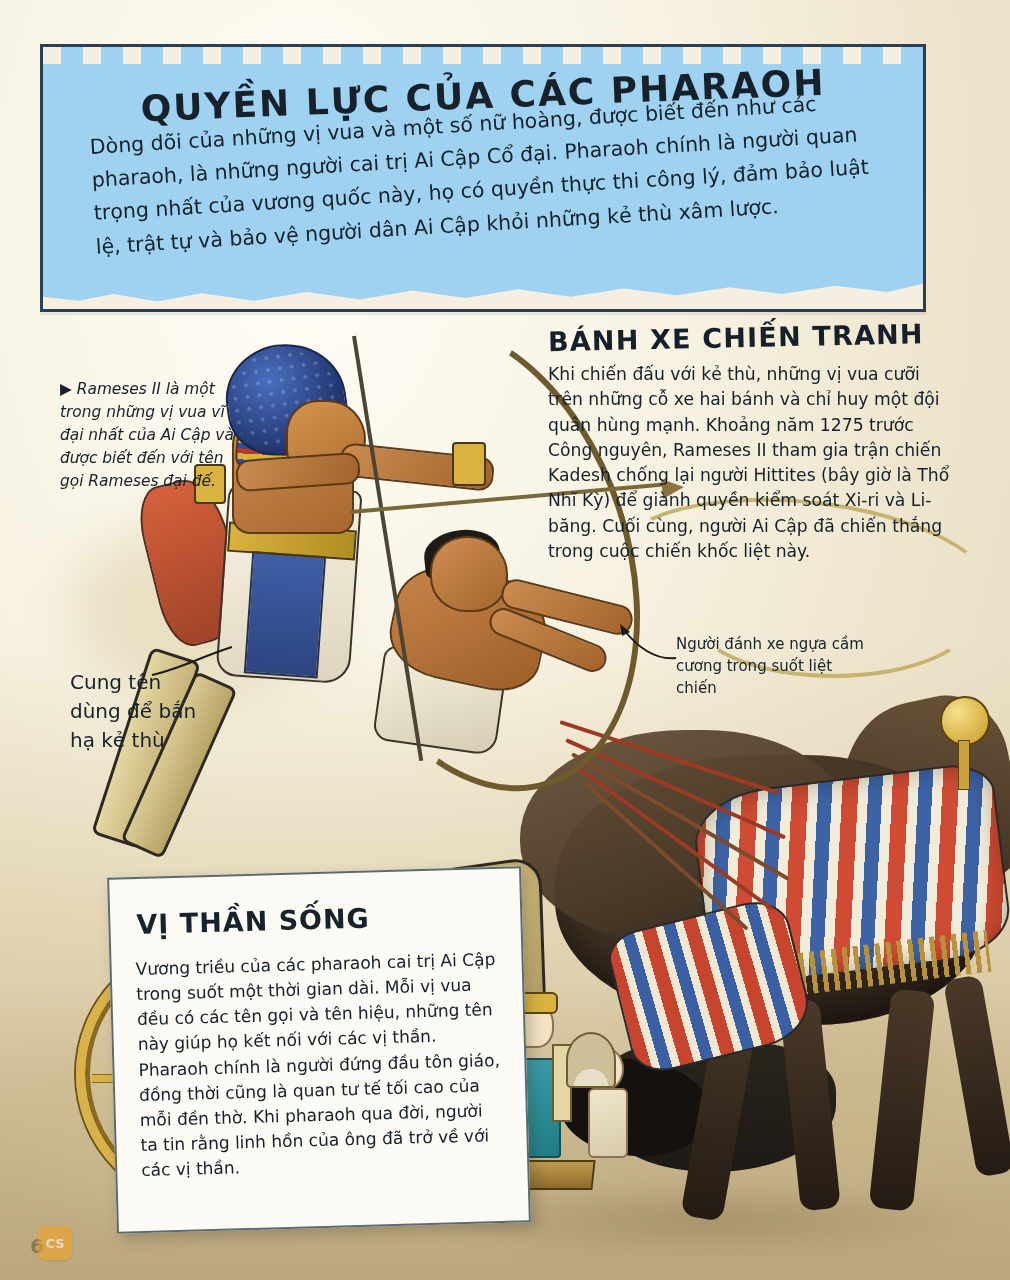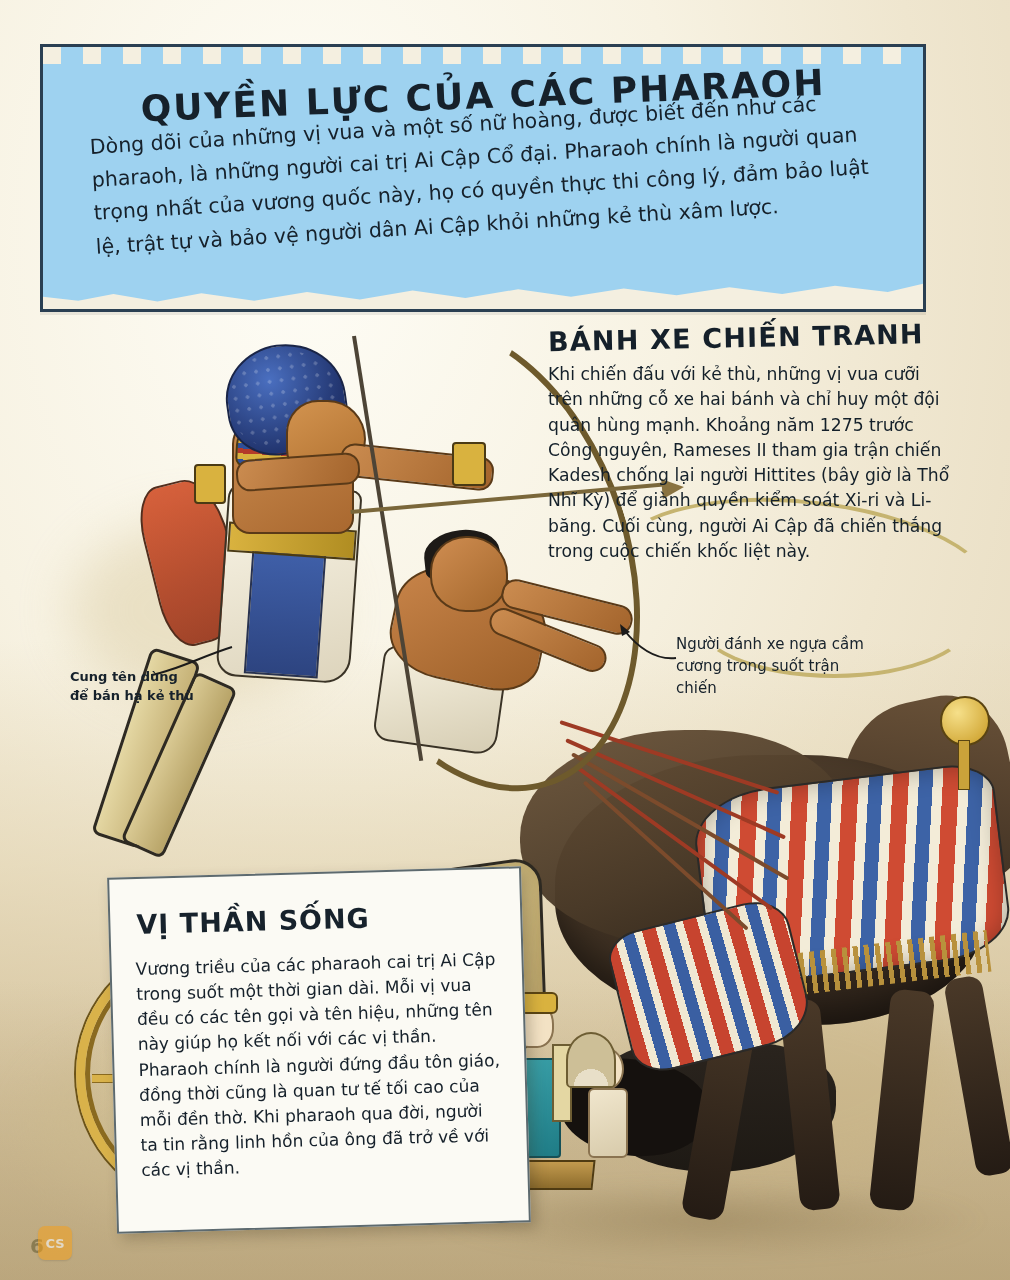--- a/index.html
+++ b/index.html
@@ -73,21 +73,21 @@
 
   
   .cap-left{
     position:absolute;left:60px;top:378px;width:176px;
     font-size:15.4px;line-height:1.5;color:#16212b;font-style:italic;
   }
   .cap-left .arrow{font-style:normal;}
   
   .cap-bow{
     position:absolute;left:70px;top:668px;width:130px;
-    font-size:13px;line-height:1.45;color:#16212b;font-weight:bold;
+    font-size:20px;line-height:1.45;color:#16212b;font-weight:normal;
   }
   .cap-bow-line{
     position:absolute;left:150px;top:645px;width:86px;height:38px;
   }
   
   .cap-driver{
     position:absolute;left:676px;top:634px;width:190px;
     font-size:15px;line-height:1.46;color:#16212b;
   }
 
@@ -536,31 +536,35 @@
         <div class="banner-bottom"></div>
       </div>
     </div>
   </div>
 
   <div class="sec-head">BÁNH XE CHIẾN TRANH</div>
   <div class="sec-body">
     <p>Khi chiến đấu với kẻ thù, những vị vua cưỡi trên những cỗ xe hai bánh và chỉ huy một đội quân hùng mạnh. Khoảng năm 1275 trước Công nguyên, Rameses II tham gia trận chiến Kadesh chống lại người Hittites (bây giờ là Thổ Nhĩ Kỳ) để giành quyền kiểm soát Xi-ri và Li-băng. Cuối cùng, người Ai Cập đã chiến thắng trong cuộc chiến khốc liệt này.</p>
   </div>
 
+  <div class="cap-left">
+    <span class="arrow">▶</span>
+    <span>Rameses II là một trong những vị vua vĩ đại nhất của Ai Cập và được biết đến với tên gọi Rameses đại đế.</span>
+  </div>
 
   <svg class="cap-bow-line" viewBox="0 0 86 38">
     <path d="M2 30 C 30 24, 50 12, 82 2" stroke="#1b1b1b" stroke-width="2" fill="none"></path>
   </svg>
   <div class="cap-bow">Cung tên dùng để bắn hạ kẻ thù</div>
 
   <svg style="position:absolute;left:618px;top:620px;width:62px;height:44px;" viewBox="0 0 62 44">
     <path d="M58 38 C 40 40, 22 30, 6 10" stroke="#1b1b1b" stroke-width="2" fill="none"></path>
     <path d="M2 4 L 12 12 L 4 16 Z" fill="#1b1b1b"></path>
   </svg>
-  <div class="cap-driver">Người đánh xe ngựa cầm cương trong suốt trận chiến</div>
+  <div class="cap-driver">Người đánh xe ngựa cầm cương trong suốt liệt chiến</div>
 
   <div class="note">
     <div class="note-title">VỊ THẦN SỐNG</div>
     <div class="note-body">
       <p>Vương triều của các pharaoh cai trị Ai Cập trong suốt một thời gian dài. Mỗi vị vua đều có các tên gọi và tên hiệu, những tên này giúp họ kết nối với các vị thần. Pharaoh chính là người đứng đầu tôn giáo, đồng thời cũng là quan tư tế tối cao của mỗi đền thờ. Khi pharaoh qua đời, người ta tin rằng linh hồn của ông đã trở về với các vị thần.</p>
     </div>
   </div>
 
   <div class="page-num">6</div>
   <div class="wm">

